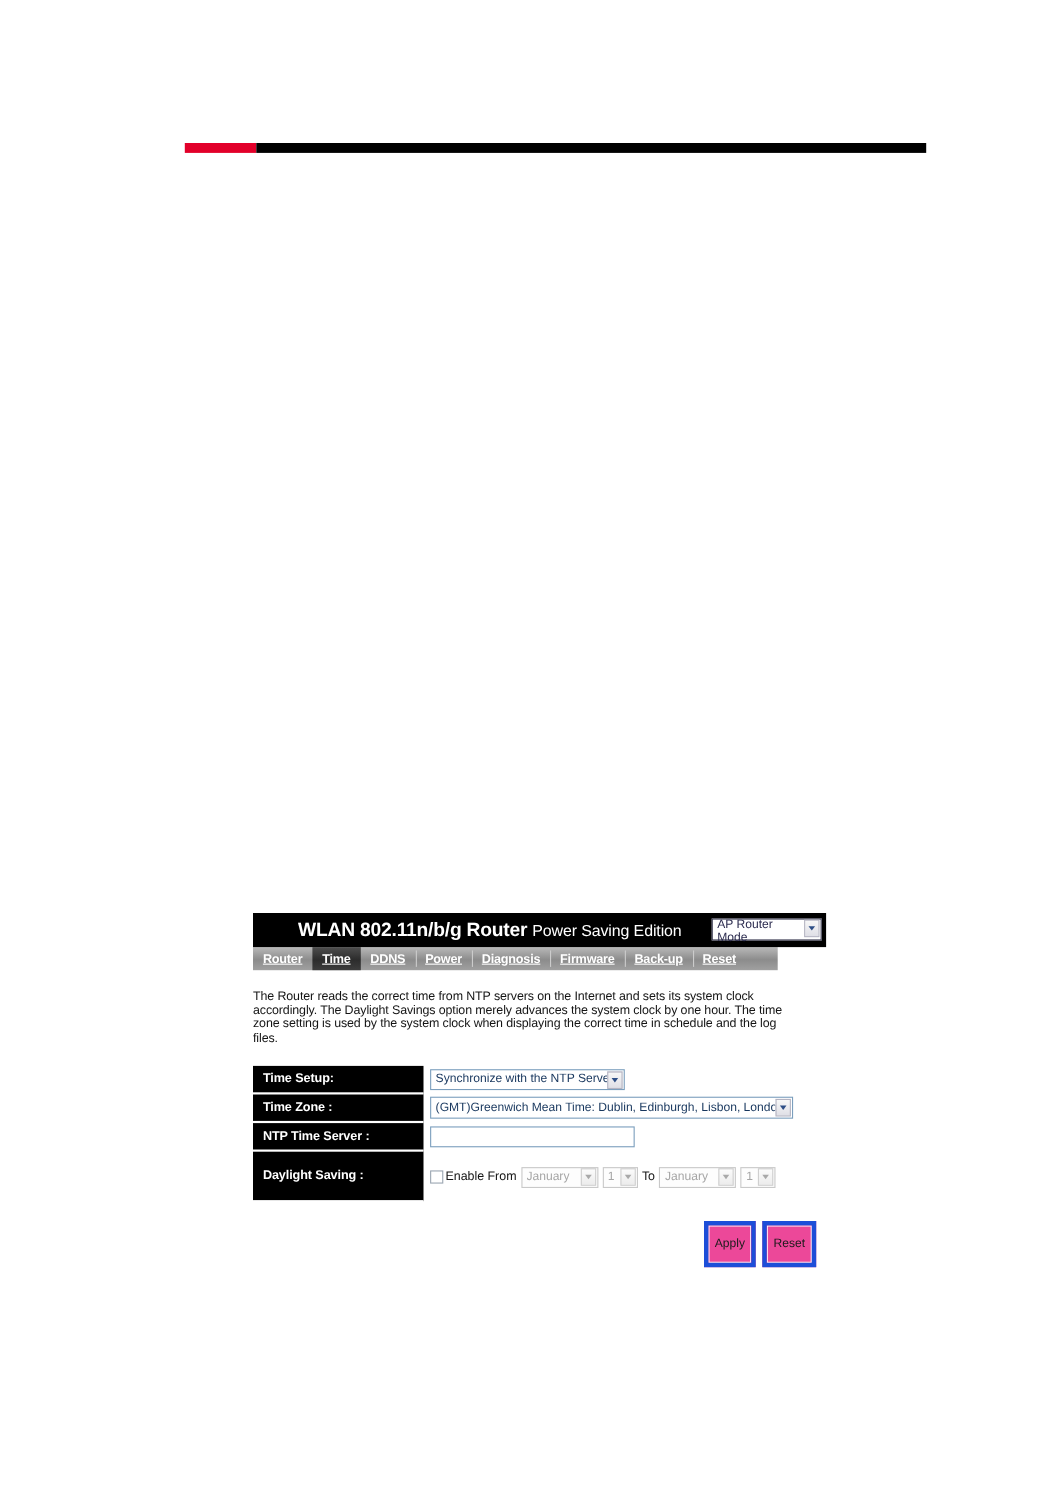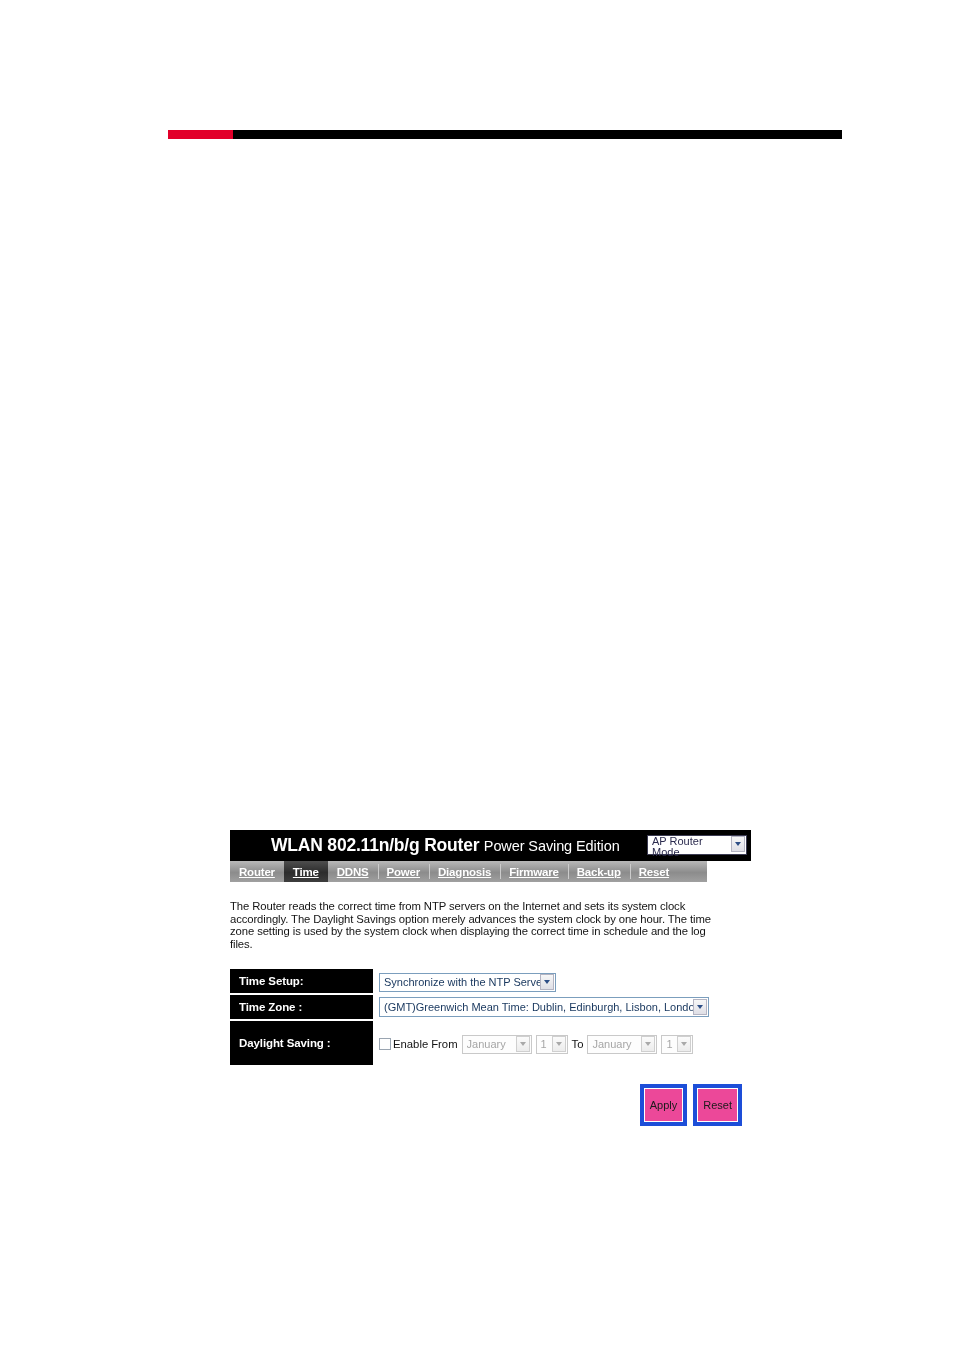--- a/index.html
+++ b/index.html
@@ -165,21 +165,21 @@
     width: 100%;
   }
   .form-table tr { vertical-align: middle; }
   .form-table td.label-cell {
     background: #000000;
     color: #ffffff;
     font-size: 11.5px;
     font-weight: bold;
     letter-spacing: -0.1px;
     width: 134px;
-    padding: 0 0 0 9px;
+    padding: 0 12px 0 9px;
     border-bottom: 2px solid #ffffff;
     height: 24px;
     white-space: nowrap;
   }
   .form-table td.field-cell {
     padding: 0 0 0 6px;
     height: 24px;
   }
   .row-dst td.label-cell { height: 44px; }
   .row-dst td.field-cell { height: 44px; }
@@ -312,20 +312,26 @@
         <tr>
           <td class="label-cell">Time Zone :</td>
           <td class="field-cell">
             <span class="sel" id="time-zone-select">
               <span class="sel-text">(GMT)Greenwich Mean Time: Dublin, Edinburgh, Lisbon, London</span>
               <span class="sel-arrow"></span>
             </span>
           </td>
         </tr>
 
+        <tr>
+          <td class="label-cell">NTP Time Server :</td>
+          <td class="field-cell">
+            <input id="ntp-server-input" type="text" value="" style="">
+          </td>
+        </tr>
 
         <tr class="row-dst">
           <td class="label-cell">Daylight Saving :</td>
           <td class="field-cell">
             <div class="dst-wrap">
               <div class="dst-enable-line">
                 <span class="chk"></span>
                 <span class="chk-label">Enable</span>
               </div>
               <div class="dst-range-line">

